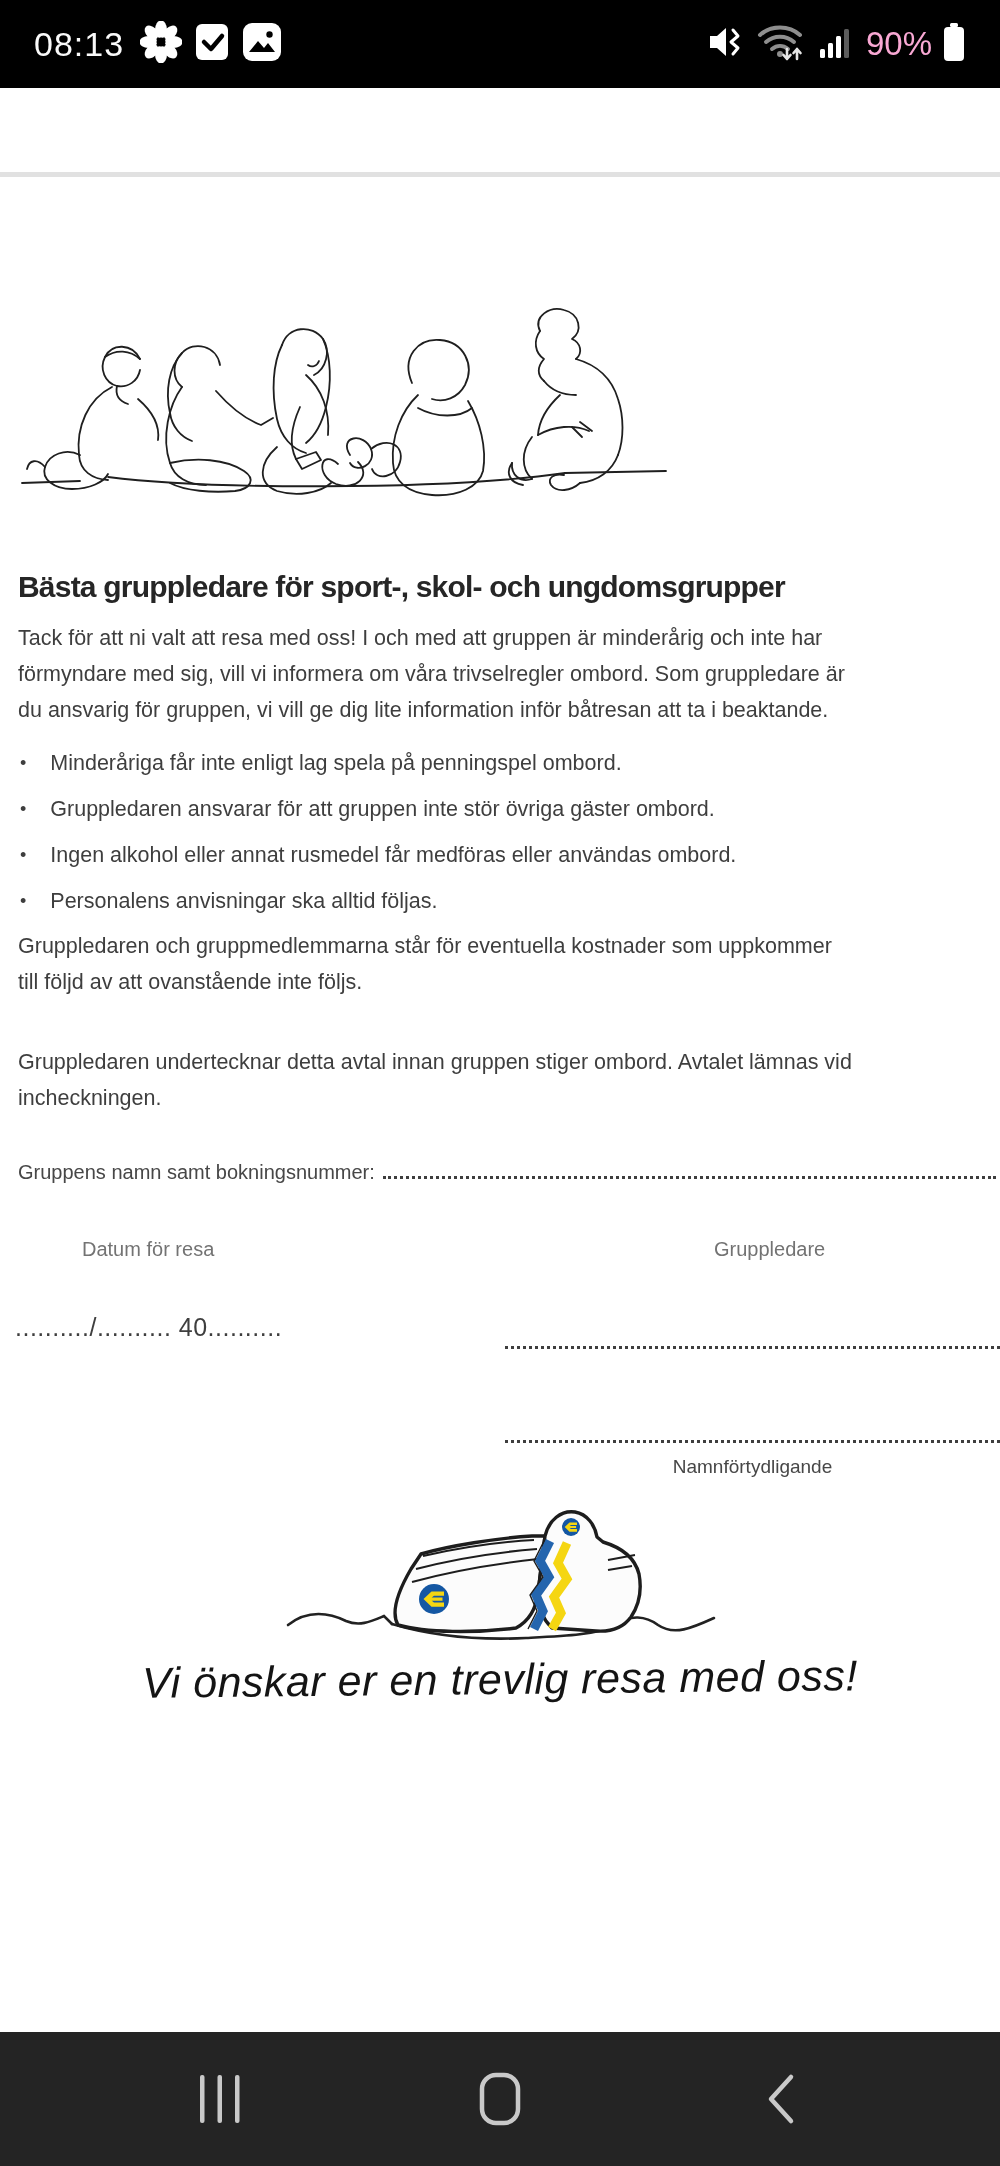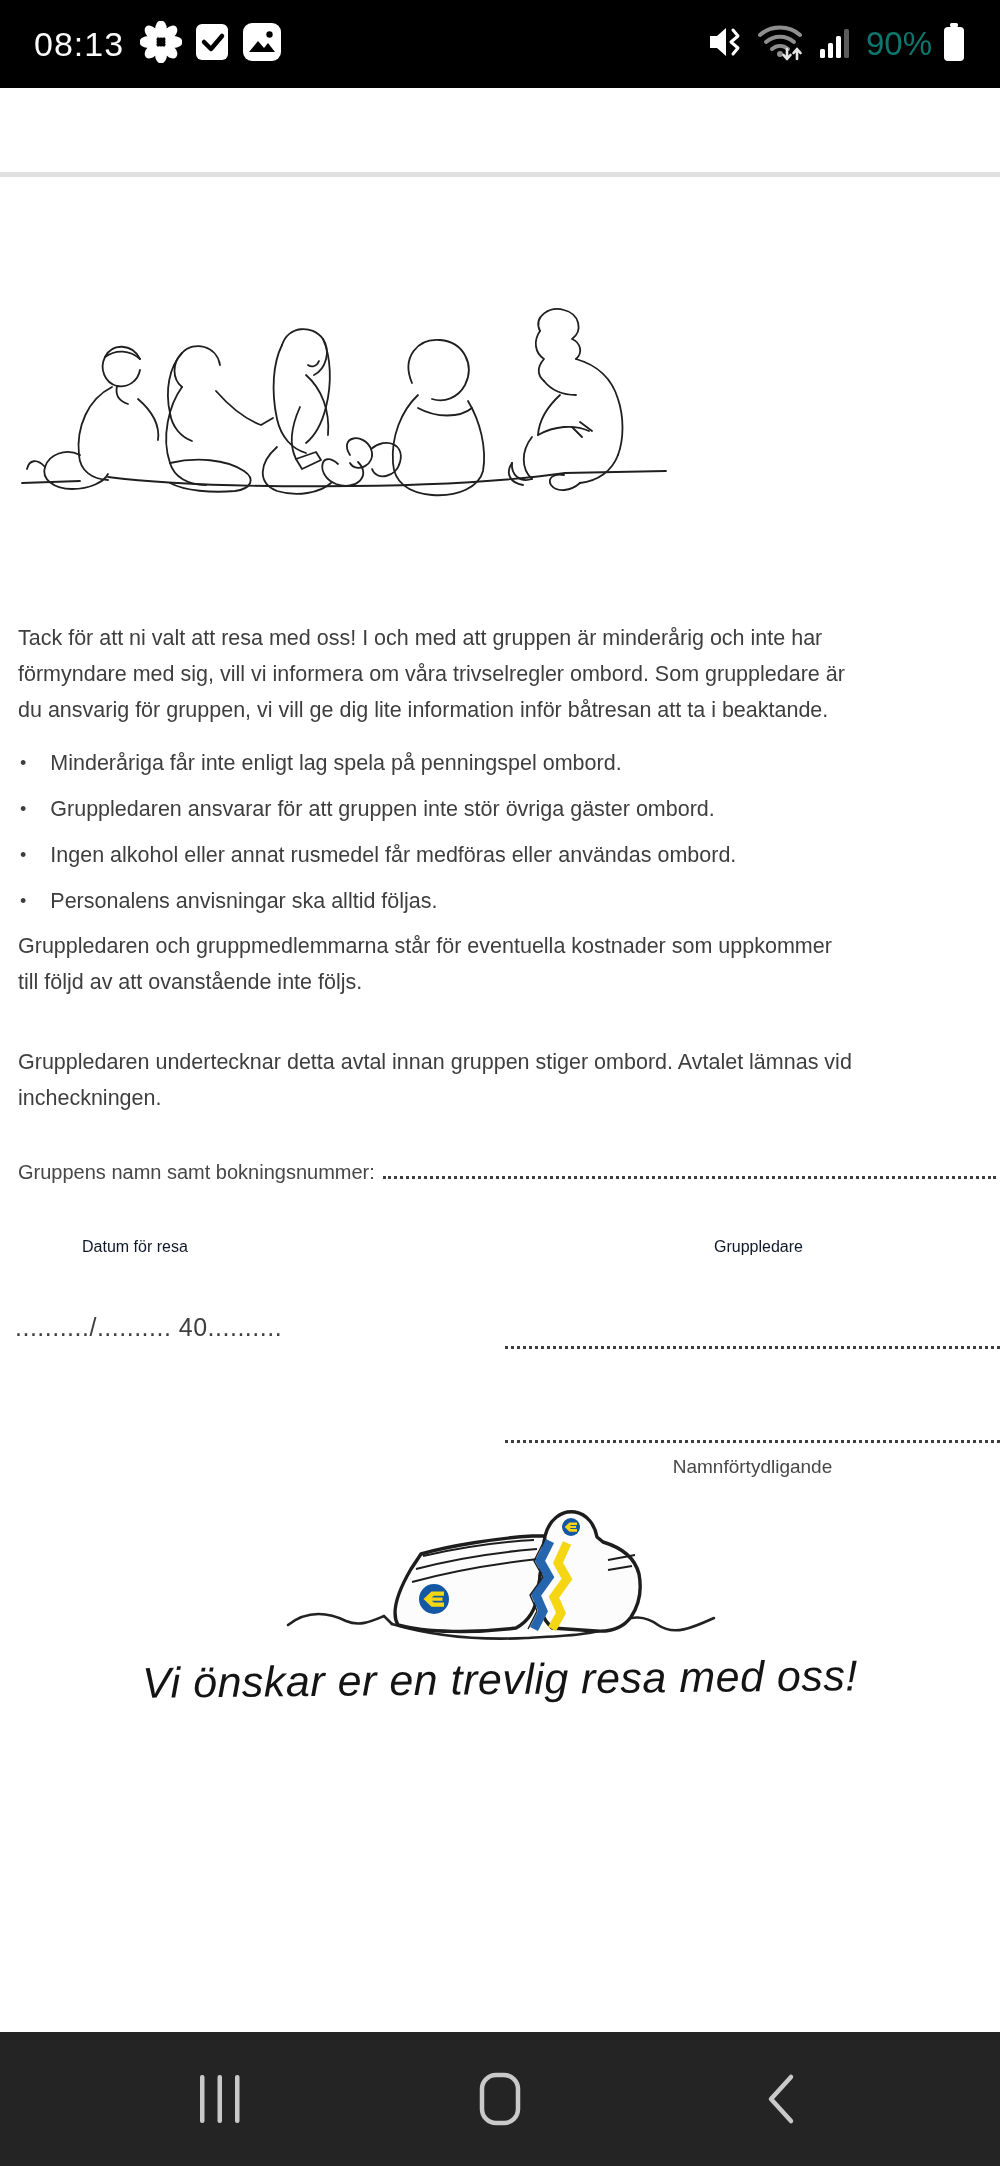--- a/index.html
+++ b/index.html
@@ -5,41 +5,41 @@
   html,body{margin:0;padding:0;background:#000;}
   .screen{position:relative;width:1000px;height:2166px;background:#ffffff;overflow:hidden;
           font-family:"Liberation Sans", sans-serif;}
 
   
   .status-bar{position:absolute;top:0;left:0;width:1000px;height:88px;background:#000;
               display:flex;align-items:center;padding:0 34px;box-sizing:border-box;}
   .sb-time{color:#fafafa;font-size:34px;letter-spacing:1px;}
   .sb-left-icons{display:flex;align-items:center;gap:13px;margin-left:16px;}
   .sb-right{margin-left:auto;display:flex;align-items:center;gap:10px;}
-  .sb-pct{color:#0f766e;font-size:33px;}
+  .sb-pct{color:#f9a8d4;font-size:33px;}
 
   
   .page-divider{position:absolute;top:172px;left:0;width:1000px;height:5px;background:#e1e1e1;}
 
   
   .doc{position:absolute;top:177px;left:0;width:1000px;height:1855px;background:#fff;}
   .doc *{box-sizing:border-box;}
   .abs{position:absolute;}
   .illustration{top:110px;left:20px;width:650px;height:215px;}
   .doc h1{margin:0;top:393px;left:18px;width:960px;font-size:30px;font-weight:800;
           letter-spacing:-0.8px;color:#262626;}
   .body-text{margin:0;font-size:21.5px;line-height:36px;color:#3e3e3e;white-space:pre-line;}
   .intro{top:443px;left:18px;width:955px;}
   .rules{top:572px;left:20px;width:950px;list-style:none;margin:0;padding:0;}
   .rules li{display:flex;gap:24px;font-size:21.5px;color:#3e3e3e;margin-bottom:18px;line-height:28px;}
   .rules .dot{font-size:18px;color:#3e3e3e;line-height:28px;}
   .costs{top:751px;left:18px;width:955px;}
   .signp{top:867px;left:18px;width:955px;}
 
-  .small-label{font-size:16px;color:#0f172a;}
+  .small-label{font-size:20px;color:#737373;}
   .group-row{top:984px;left:18px;right:4px;display:flex;align-items:flex-start;}
   .group-row .lbl{white-space:nowrap;font-size:20px;color:#474747;margin-right:8px;}
   .dotfill{flex:1 1 auto;border-bottom:3px dotted #3e3e3e;height:1.1em;}
   .lbl-datum{top:1061px;left:82px;}
   .lbl-leader{top:1061px;left:714px;}
   .date-dots{top:1136px;left:15px;font-size:25px;color:#3e3e3e;letter-spacing:0.5px;}
   .sigline{height:0;border-bottom:3px dotted #3e3e3e;}
   .sig1{top:1169px;left:505px;width:495px;}
   .sig2{top:1263px;left:505px;width:495px;}
   .lbl-namn{top:1279px;left:505px;width:495px;text-align:center;font-size:19px;color:#474747;}
@@ -183,20 +183,21 @@
       <path d="M540,108 C527,120 519,134 518,148"></path>
       <path d="M518,148 C534,139 554,137 569,144"></path>
       <path d="M552,140 l10,10 M560,135 l12,9"></path>
       <path d="M512,150 C501,164 501,182 512,192"></path>
       <path d="M512,192 C500,196 491,188 492,176"></path>
       <path d="M598,168 C592,184 578,194 560,196"></path>
       <path d="M560,196 C551,204 537,206 531,198 C527,191 534,186 544,188"></path>
       <path d="M492,176 C485,186 490,196 503,198"></path>
     </svg>
 
+    <h1 class="abs">Bästa gruppledare för sport-, skol- och ungdomsgrupper</h1>
 
     <p class="abs body-text intro">Tack för att ni valt att resa med oss! I och med att gruppen är minderårig och inte har
 förmyndare med sig, vill vi informera om våra trivselregler ombord. Som gruppledare är
 du ansvarig för gruppen, vi vill ge dig lite information inför båtresan att ta i beaktande.</p>
 
     <ul class="abs rules">
       <li>
         <span class="dot">•</span>
         <span>Minderåriga får inte enligt lag spela på penningspel ombord.</span>
       </li>

